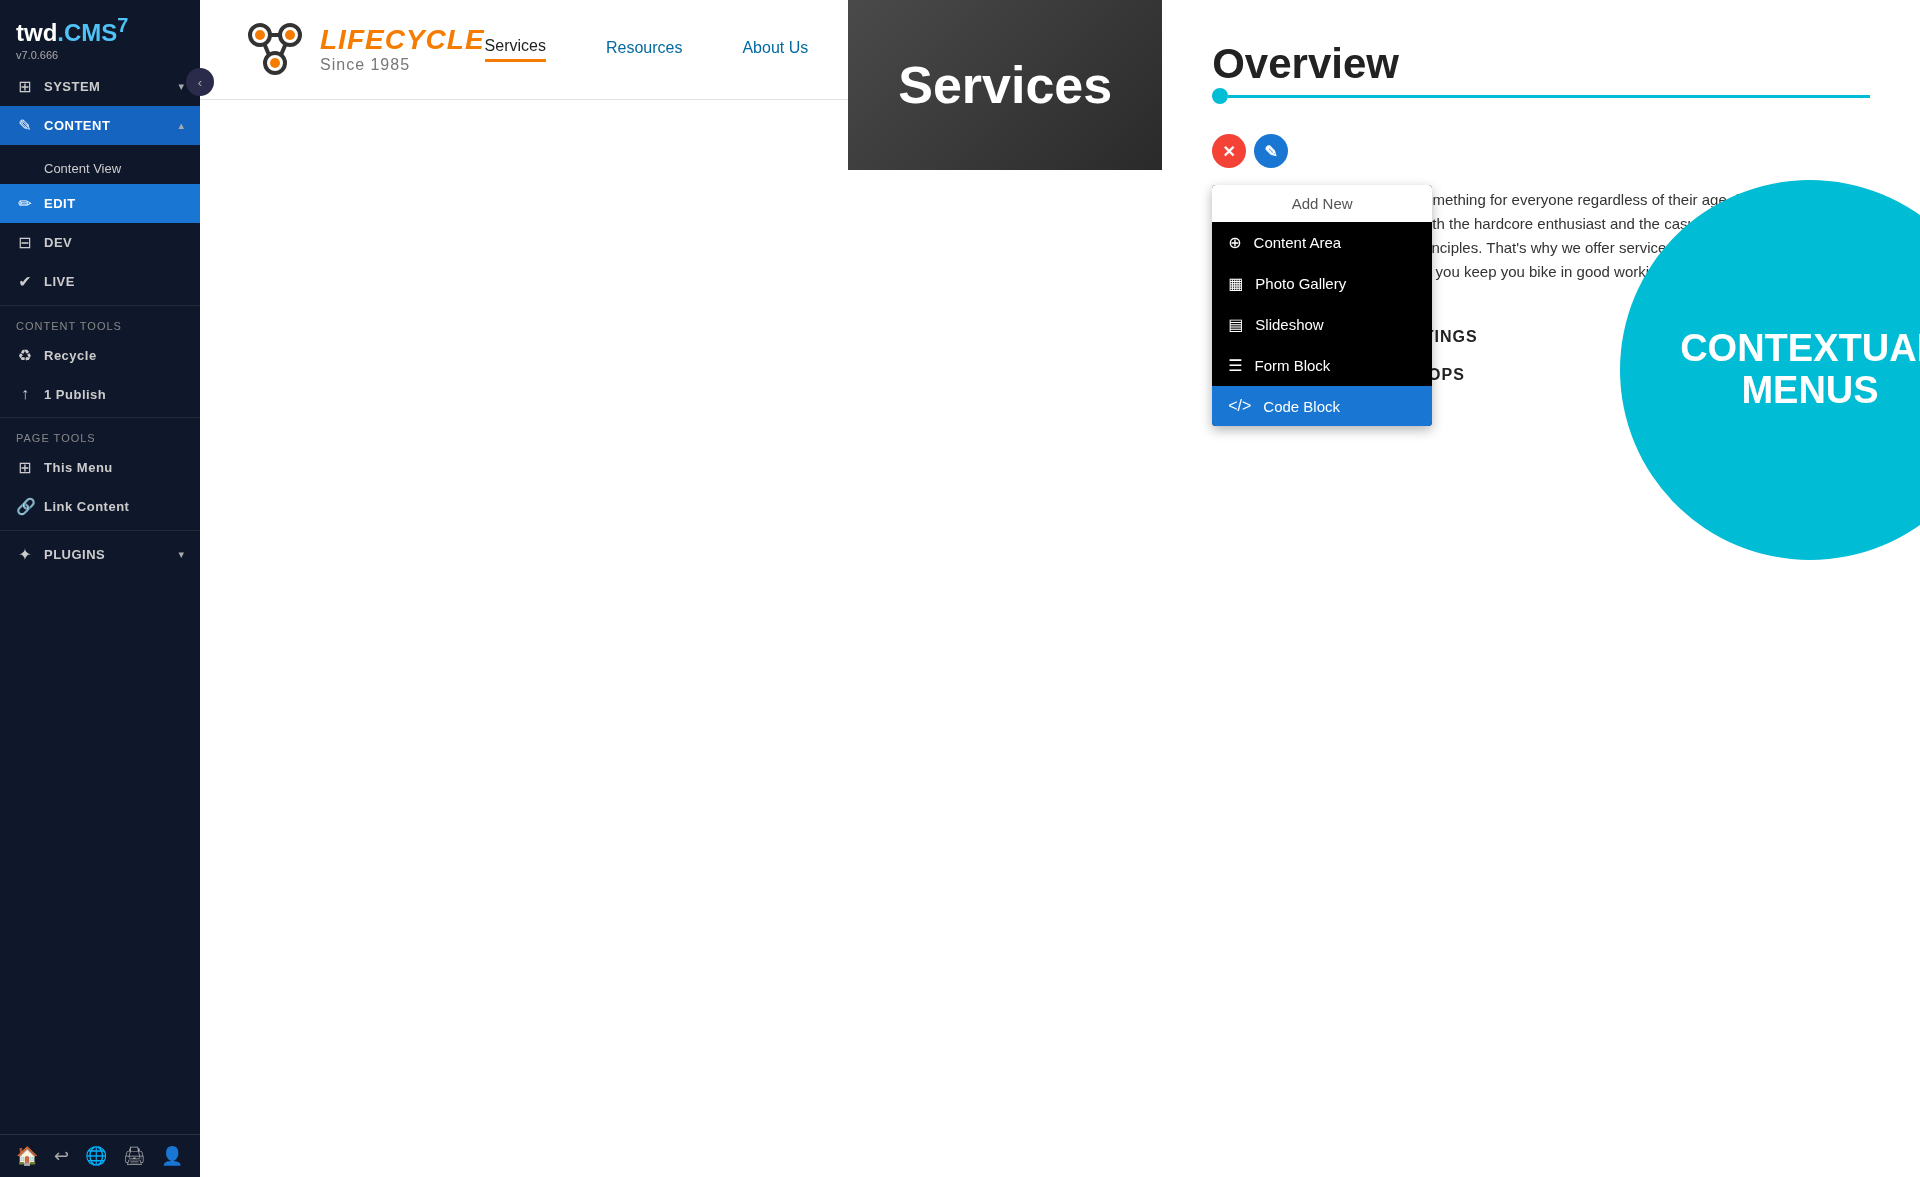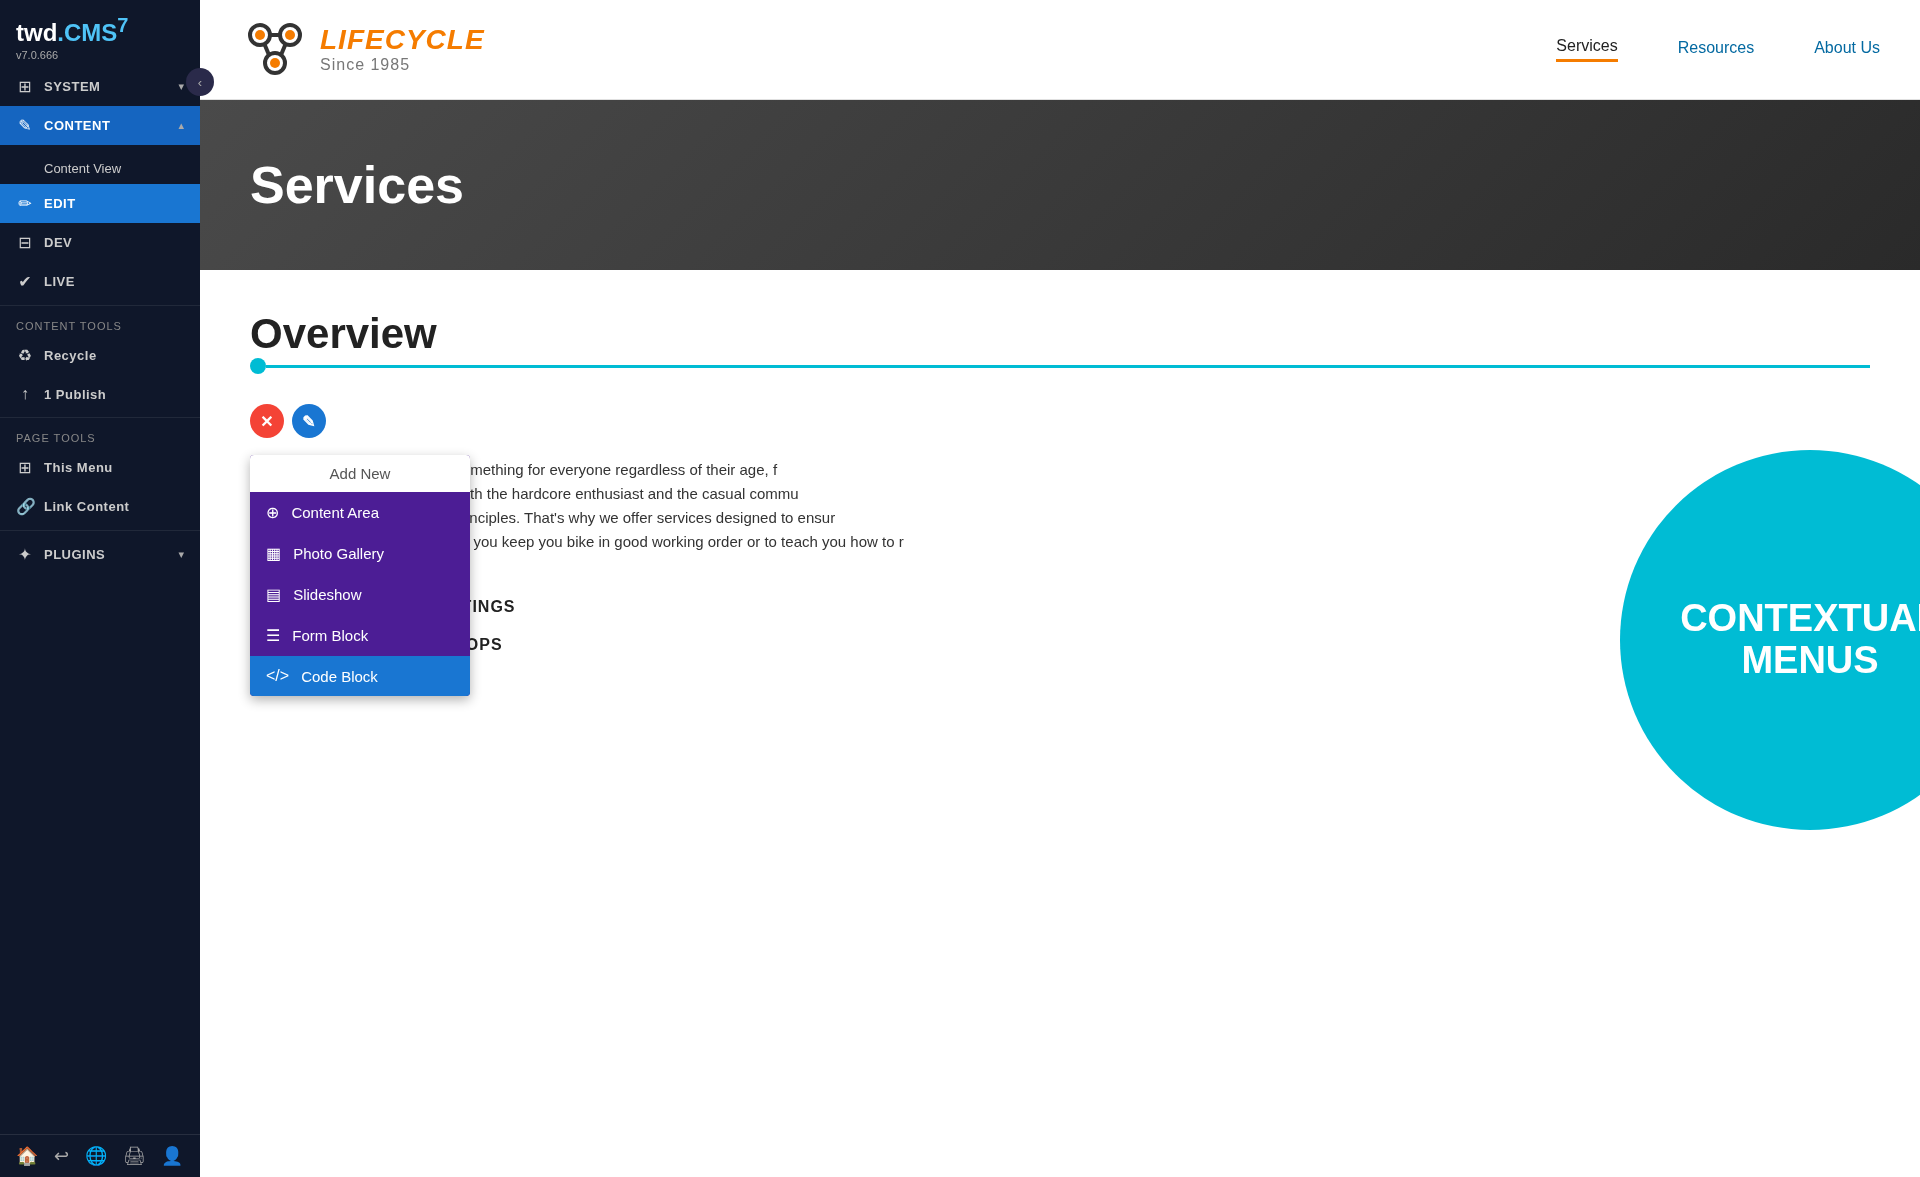--- a/index.html
+++ b/index.html
@@ -96,21 +96,21 @@
     .sidebar-bottom-icon {
       color: #aaa;
       font-size: 18px;
       cursor: pointer;
     }
 
     
     #main {
       flex: 1;
       display: flex;
-      flex-direction: column;
+      flex-direction: row;
       overflow: hidden;
       position: relative;
     }
 
     
     .top-nav {
       background: #fff;
       border-bottom: 1px solid #e0e0e0;
       display: flex;
       align-items: center;
@@ -222,21 +222,21 @@
     }
     .edit-btn.close { background: #f44336; color: #fff; }
     .edit-btn.pencil { background: #1976d2; color: #fff; }
 
     
     .dropdown-menu {
       position: absolute;
       left: 50px;
       top: 185px;
       width: 220px;
-      background: #4c1d95;
+      background: #000000;
       border-radius: 4px;
       overflow: hidden;
       z-index: 100;
       box-shadow: 0 4px 12px rgba(0,0,0,0.3);
     }
     .dropdown-header {
       background: #fff;
       color: #555;
       padding: 10px 16px;
       font-size: 15px;

